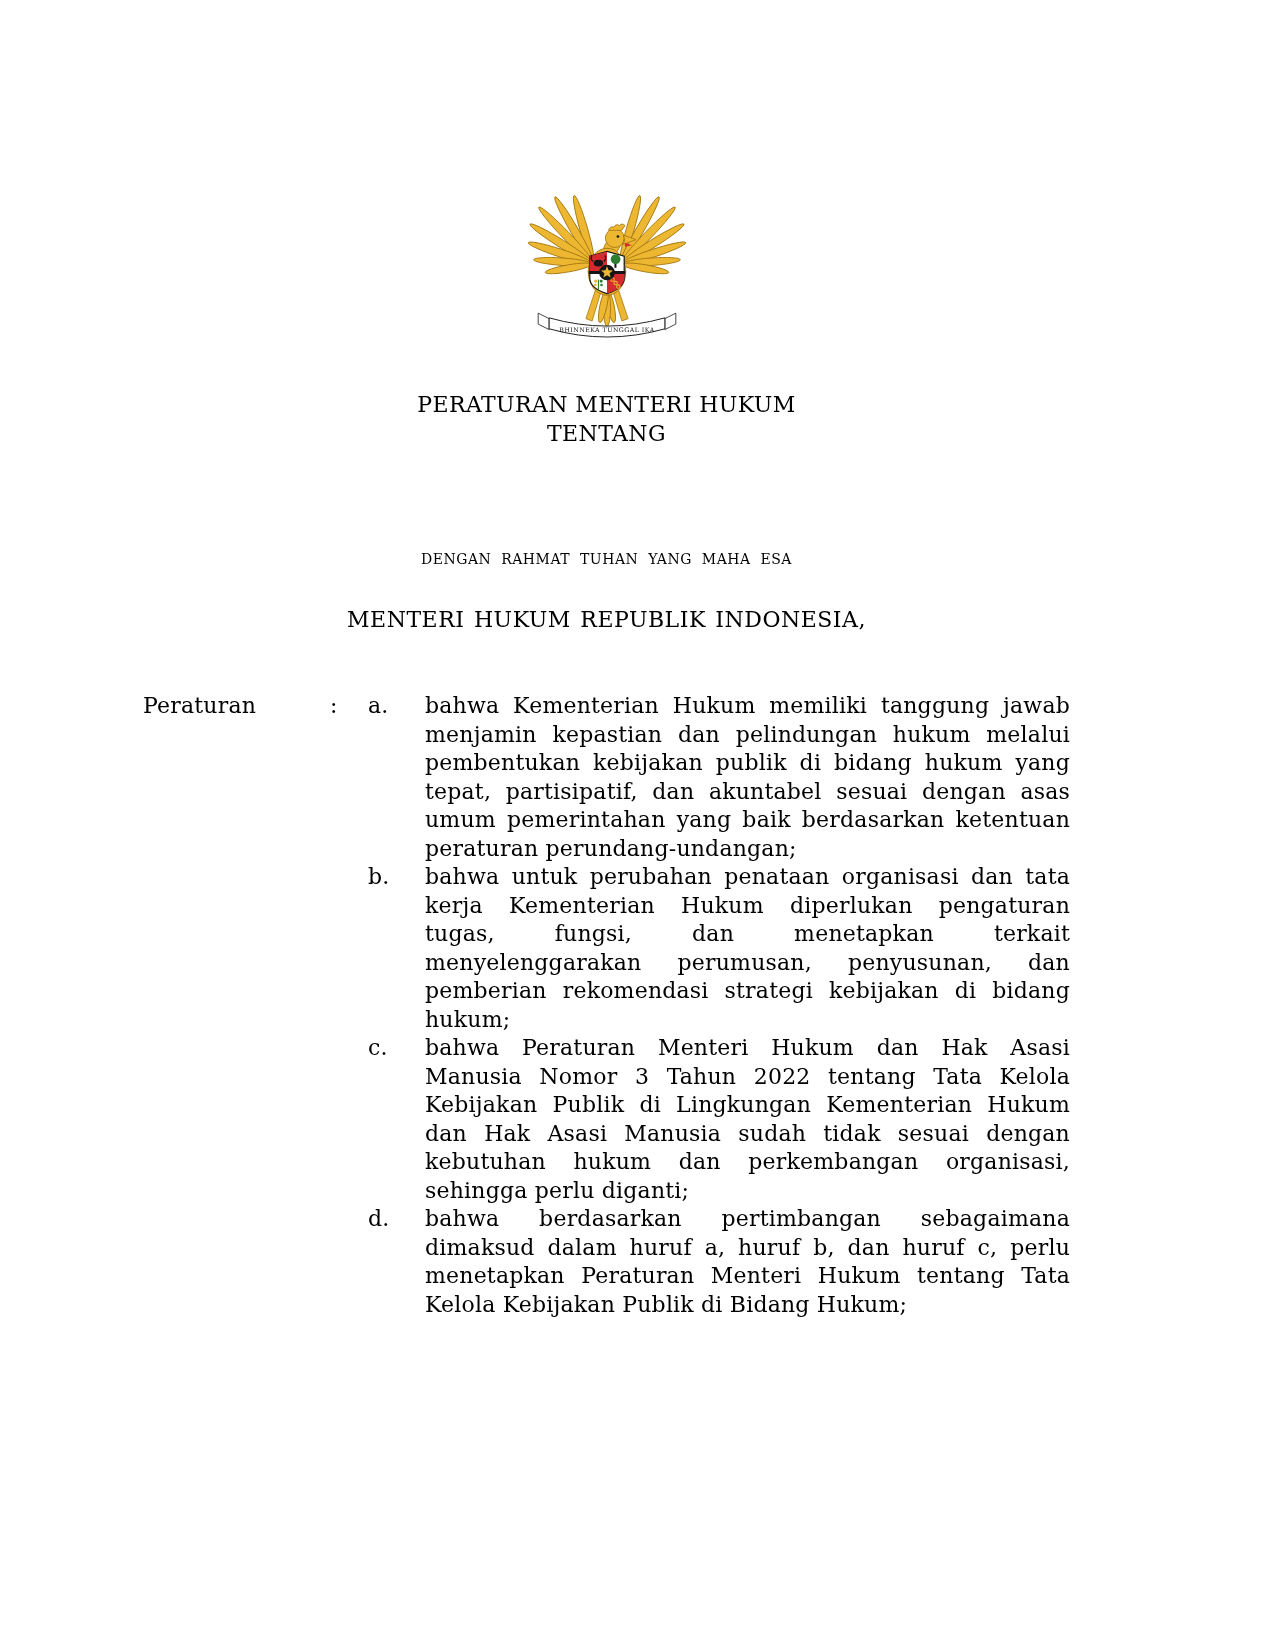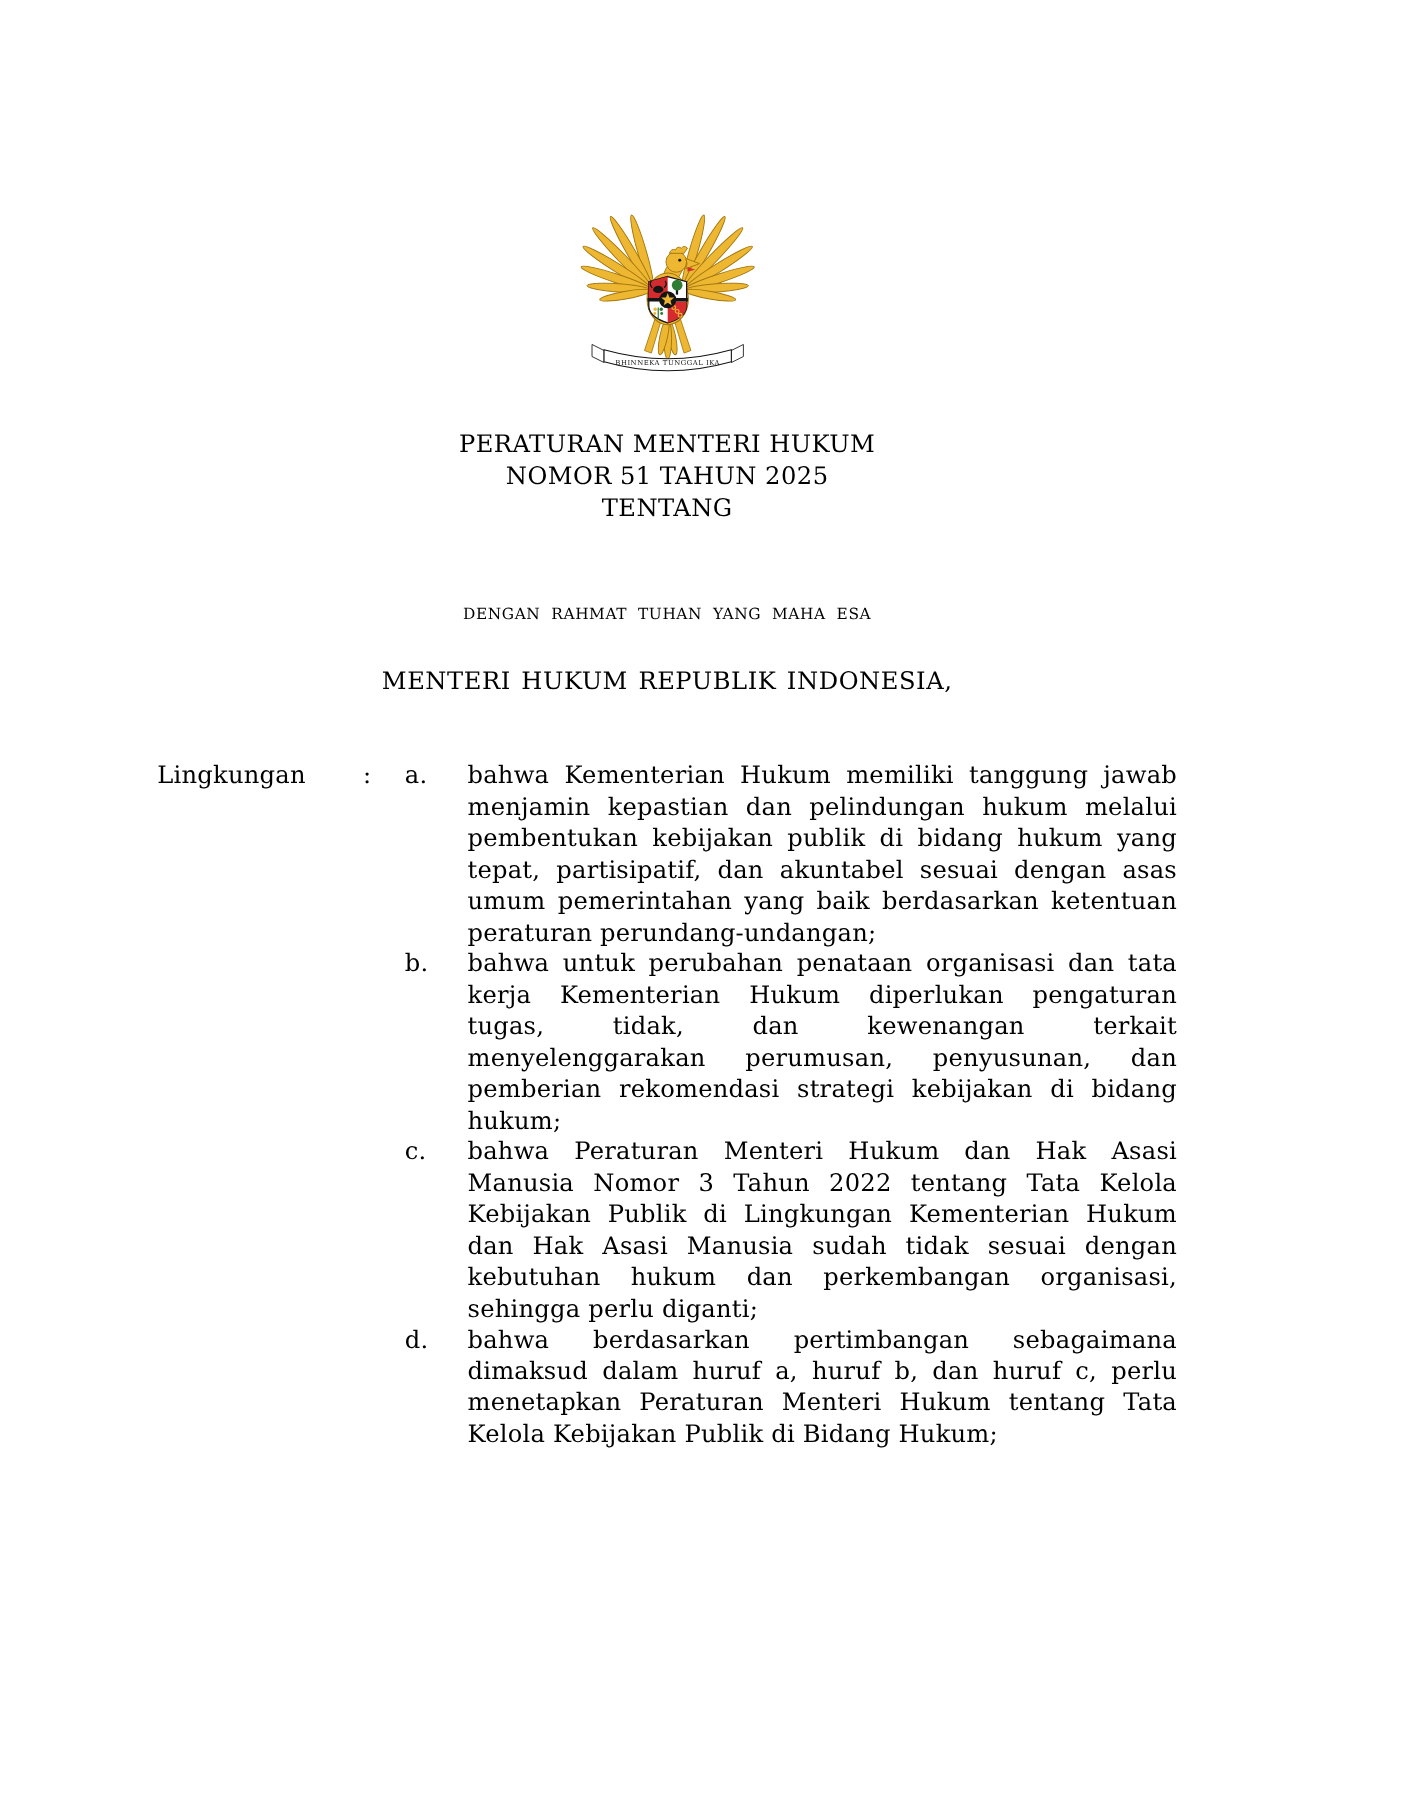--- a/index.html
+++ b/index.html
@@ -168,41 +168,40 @@
         <path d="M36,190 L22,183 L22,197 L36,204 Z" fill="#FFFFFF" stroke="#151515" stroke-width="1"></path>
         <path d="M184,190 L198,183 L198,197 L184,204 Z" fill="#FFFFFF" stroke="#151515" stroke-width="1"></path>
         <path d="M36,189 Q110,210 184,189 L184,203 Q110,224 36,203 Z" stroke="#151515" stroke-width="1.2" fill="#FFFFFF"></path>
         <text x="110" y="207" text-anchor="middle" font-size="8" letter-spacing="0.6" fill="#151515">BHINNEKA TUNGGAL IKA</text>
       </g>
     </svg>
   </div>
 
   <div class="center-col title-block">
     <div>PERATURAN MENTERI HUKUM</div>
-    <div>NOMOR 51 TAHUN 2025</div>
     <div>TENTANG</div>
   </div>
 
   <div class="center-col invocation-line">DENGAN RAHMAT TUHAN YANG MAHA ESA</div>
 
   <div class="center-col authority-line">MENTERI HUKUM REPUBLIK INDONESIA,</div>
 
   <div class="considering">
-    <div class="c-label">Lingkungan</div>
+    <div class="c-label">Peraturan</div>
     <div class="c-colon">:</div>
     <div class="c-items">
 
       <div class="c-item">
         <div class="c-letter">a.</div>
         <div class="c-text">bahwa Kementerian Hukum memiliki tanggung jawab menjamin kepastian dan pelindungan hukum melalui pembentukan kebijakan publik di bidang hukum yang tepat, partisipatif, dan akuntabel sesuai dengan asas umum pemerintahan yang baik berdasarkan ketentuan peraturan perundang-undangan;</div>
       </div>
 
       <div class="c-item">
         <div class="c-letter">b.</div>
-        <div class="c-text">bahwa untuk perubahan penataan organisasi dan tata kerja Kementerian Hukum diperlukan pengaturan tugas, tidak, dan kewenangan terkait menyelenggarakan perumusan, penyusunan, dan pemberian rekomendasi strategi kebijakan di bidang hukum;</div>
+        <div class="c-text">bahwa untuk perubahan penataan organisasi dan tata kerja Kementerian Hukum diperlukan pengaturan tugas, fungsi, dan menetapkan terkait menyelenggarakan perumusan, penyusunan, dan pemberian rekomendasi strategi kebijakan di bidang hukum;</div>
       </div>
 
       <div class="c-item">
         <div class="c-letter">c.</div>
         <div class="c-text">bahwa Peraturan Menteri Hukum dan Hak Asasi Manusia Nomor 3 Tahun 2022 tentang Tata Kelola Kebijakan Publik di Lingkungan Kementerian Hukum dan Hak Asasi Manusia sudah tidak sesuai dengan kebutuhan hukum dan perkembangan organisasi, sehingga perlu diganti;</div>
       </div>
 
       <div class="c-item">
         <div class="c-letter">d.</div>
         <div class="c-text">bahwa berdasarkan pertimbangan sebagaimana dimaksud dalam huruf a, huruf b, dan huruf c, perlu menetapkan Peraturan Menteri Hukum tentang Tata Kelola Kebijakan Publik di Bidang Hukum;</div>

